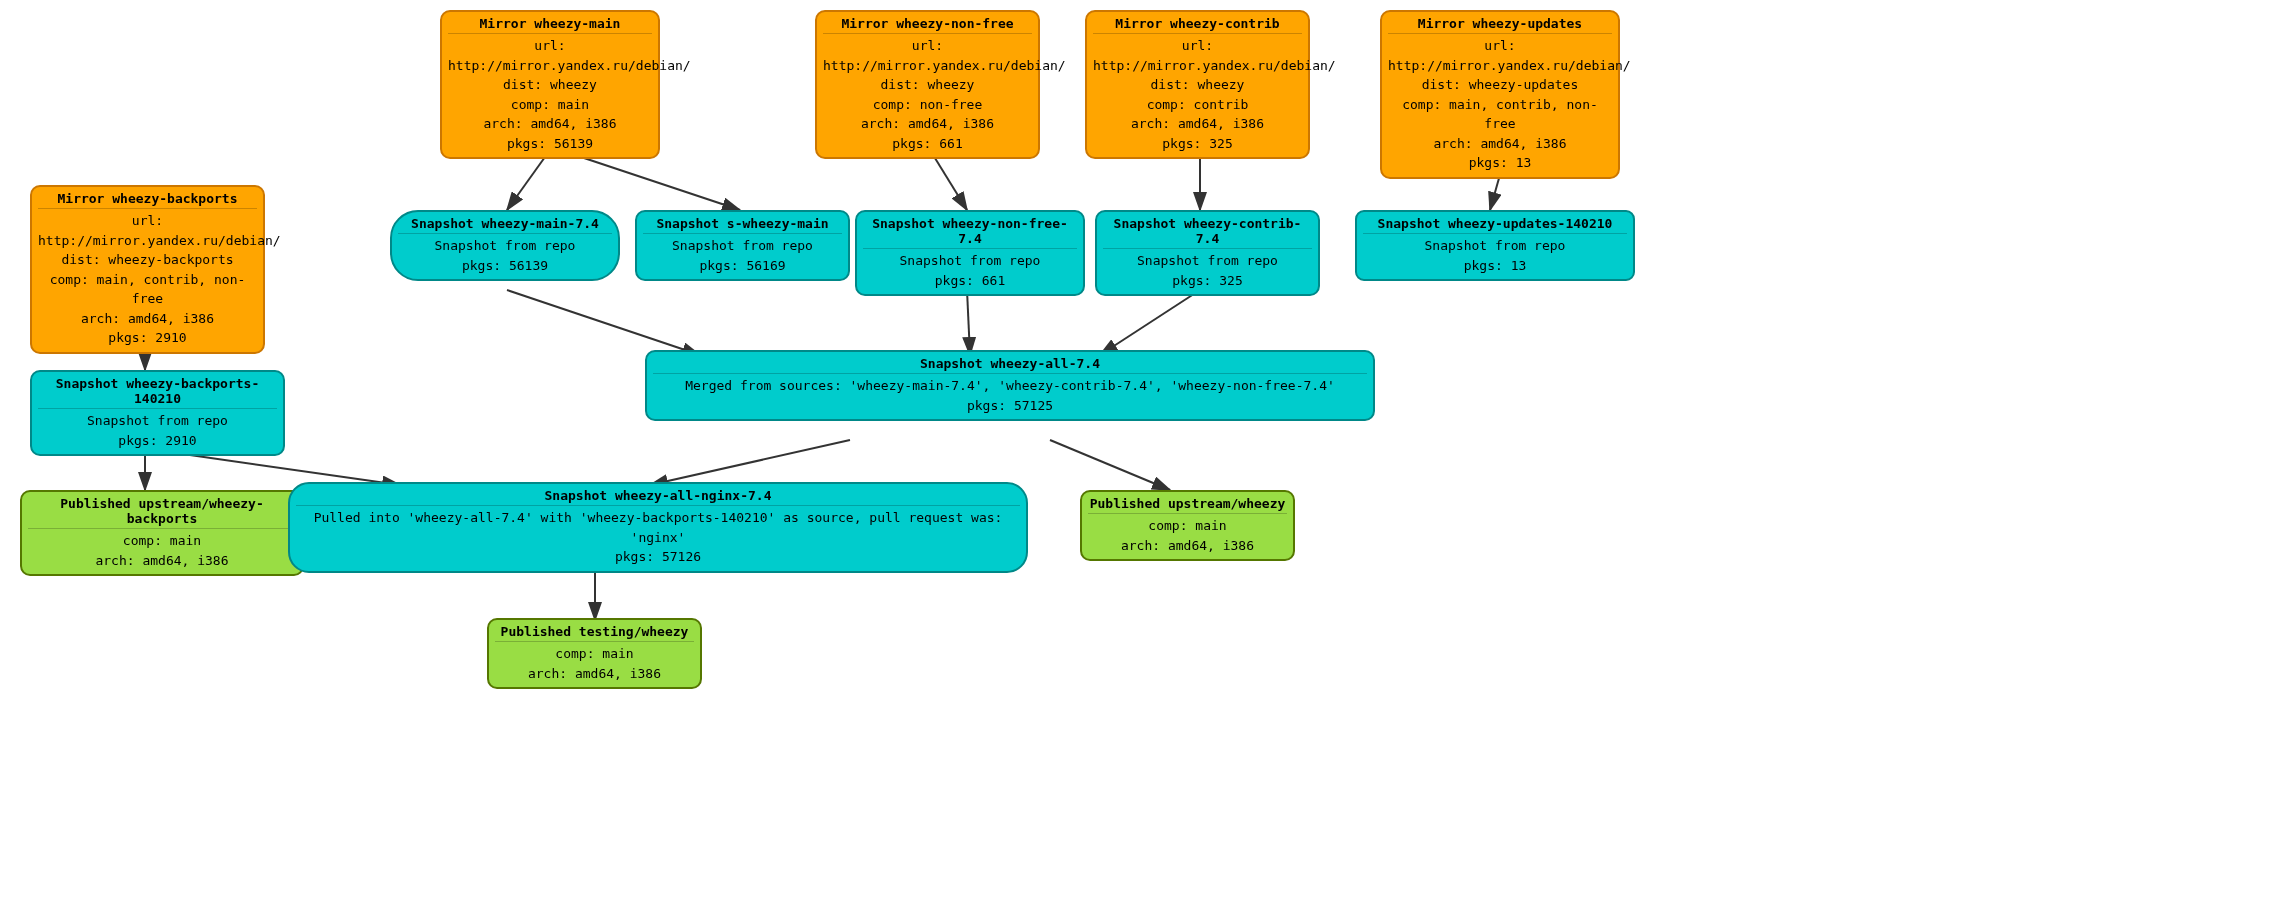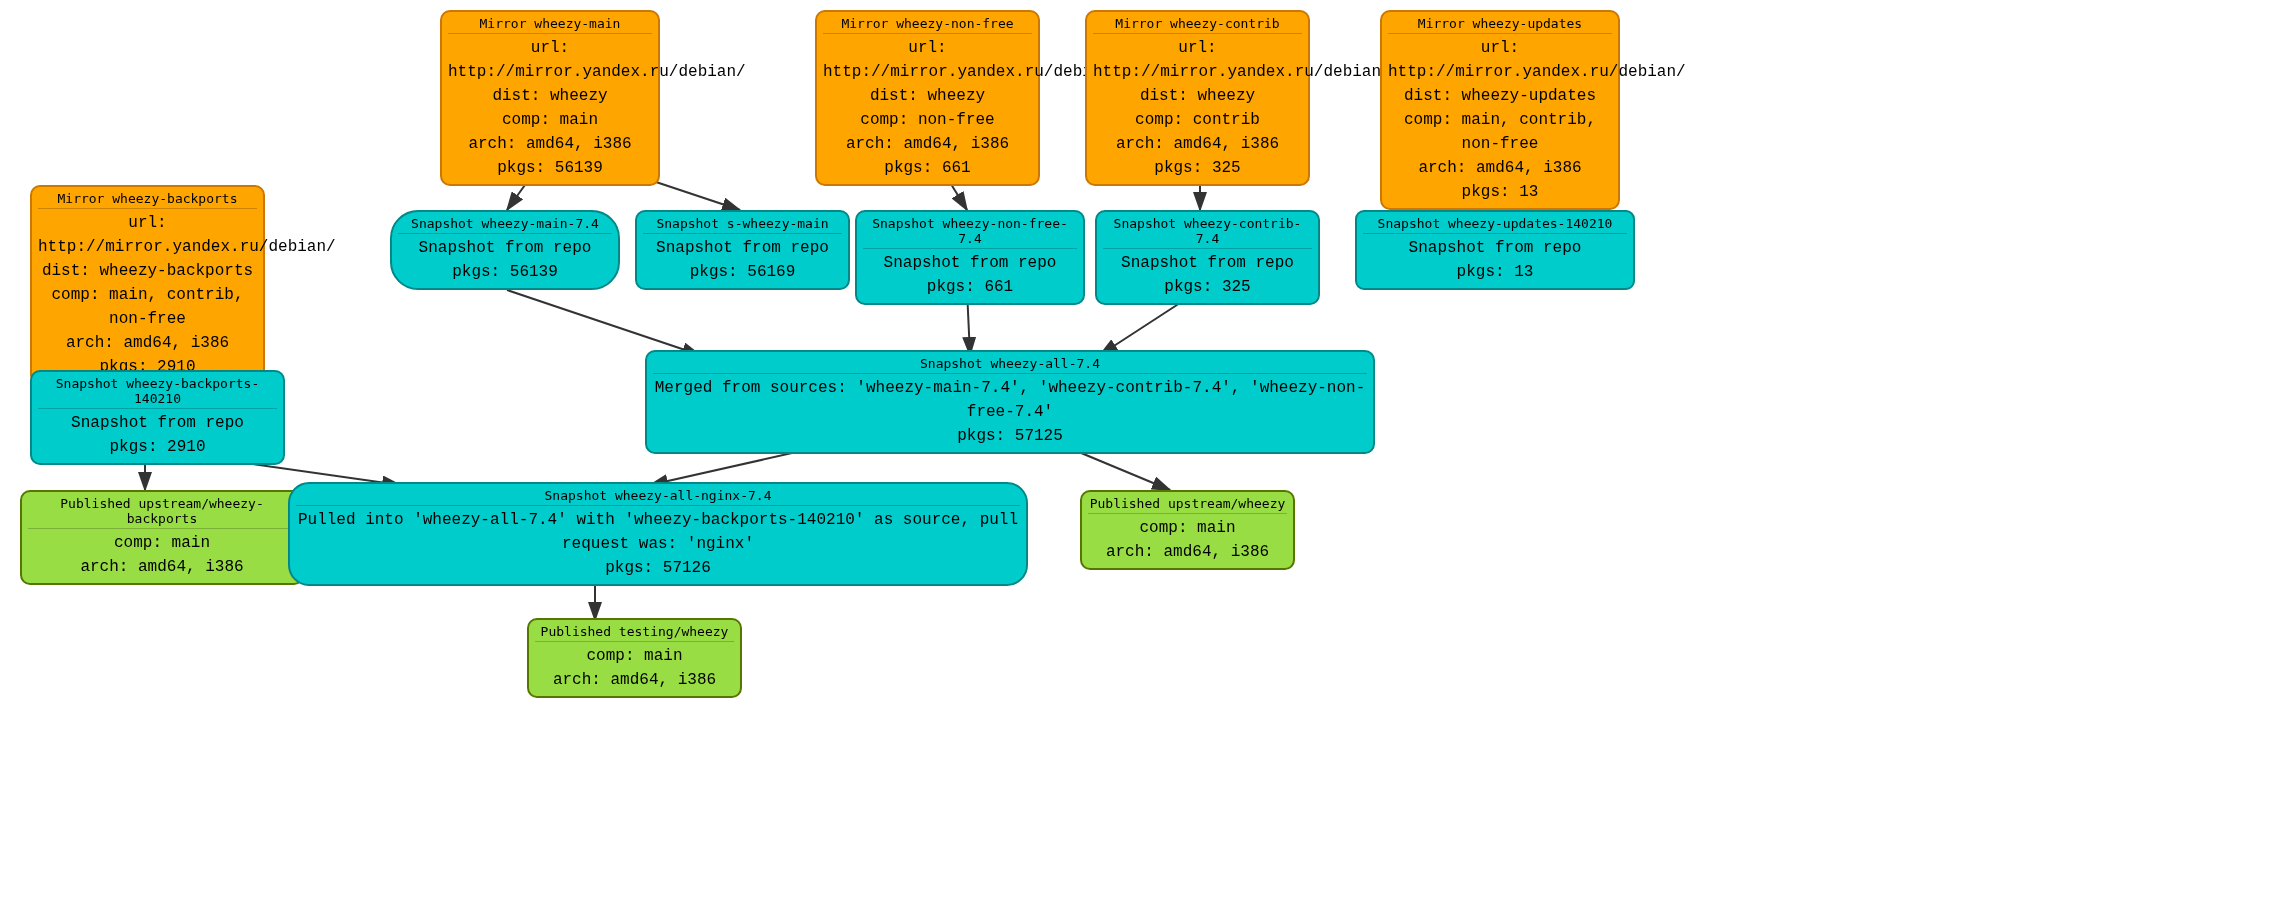--- a/index.html
+++ b/index.html
@@ -29,30 +29,29 @@
     }
     .node-cyan {
       background: #00CCCC;
       border-color: #008888;
     }
     .node-green {
       background: #99DD44;
       border-color: #557700;
     }
     .node-title {
-      font-weight: normal;
+      font-weight: bold;
       font-size: 13px;
       border-bottom: 1px solid rgba(0,0,0,0.2);
       padding-bottom: 2px;
       margin-bottom: 2px;
     }
     .node-line {
-      font-size: 16px;
+      font-size: 13px;
       line-height: 1.5;
-      font-family: Liberation Mono, monospace;
     }
     svg.arrows {
       position: absolute;
       top: 0; left: 0;
       width: 2291px;
       height: 912px;
       pointer-events: none;
     }
     svg.arrows line, svg.arrows path {
       stroke: #333;
@@ -201,19 +200,19 @@
     <div class="node-line">Pulled into 'wheezy-all-7.4' with 'wheezy-backports-140210' as source, pull request was: 'nginx'</div>
     <div class="node-line">pkgs: 57126</div>
   </div>
 
   <div class="node node-green" style="left:1080px;top:490px;width:215px;">
     <div class="node-title">Published upstream/wheezy</div>
     <div class="node-line">comp: main</div>
     <div class="node-line">arch: amd64, i386</div>
   </div>
 
-  <div class="node node-green" style="left:487px;top:618px;width:215px;margin-left:40px;">
+  <div class="node node-green" style="left:487px;top:618px;width:215px;">
     <div class="node-title">Published testing/wheezy</div>
     <div class="node-line">comp: main</div>
     <div class="node-line">arch: amd64, i386</div>
   </div>
 
 </div>
 
 </body></html>

